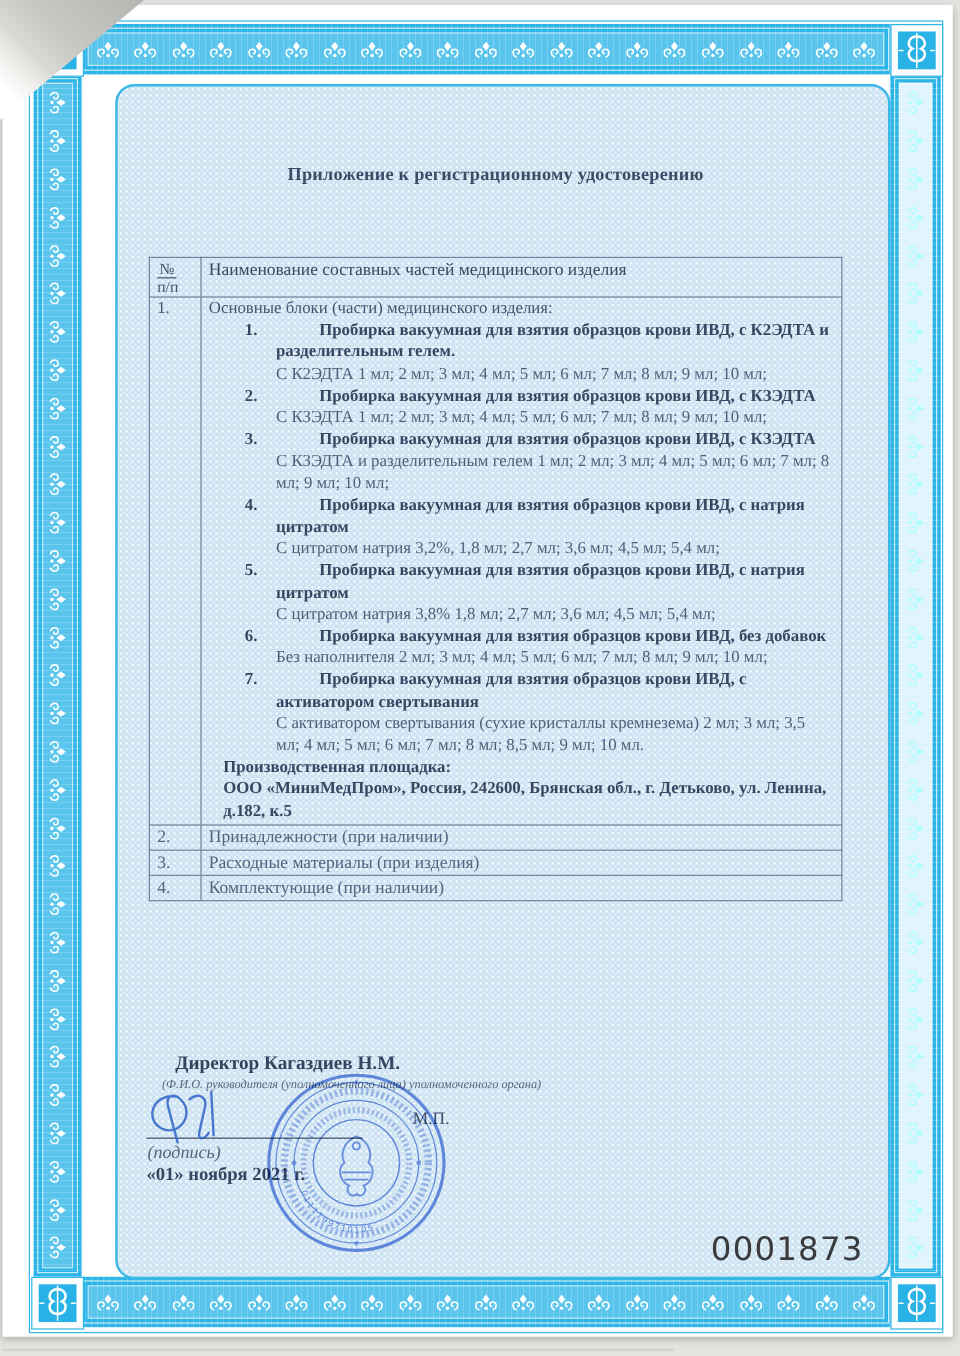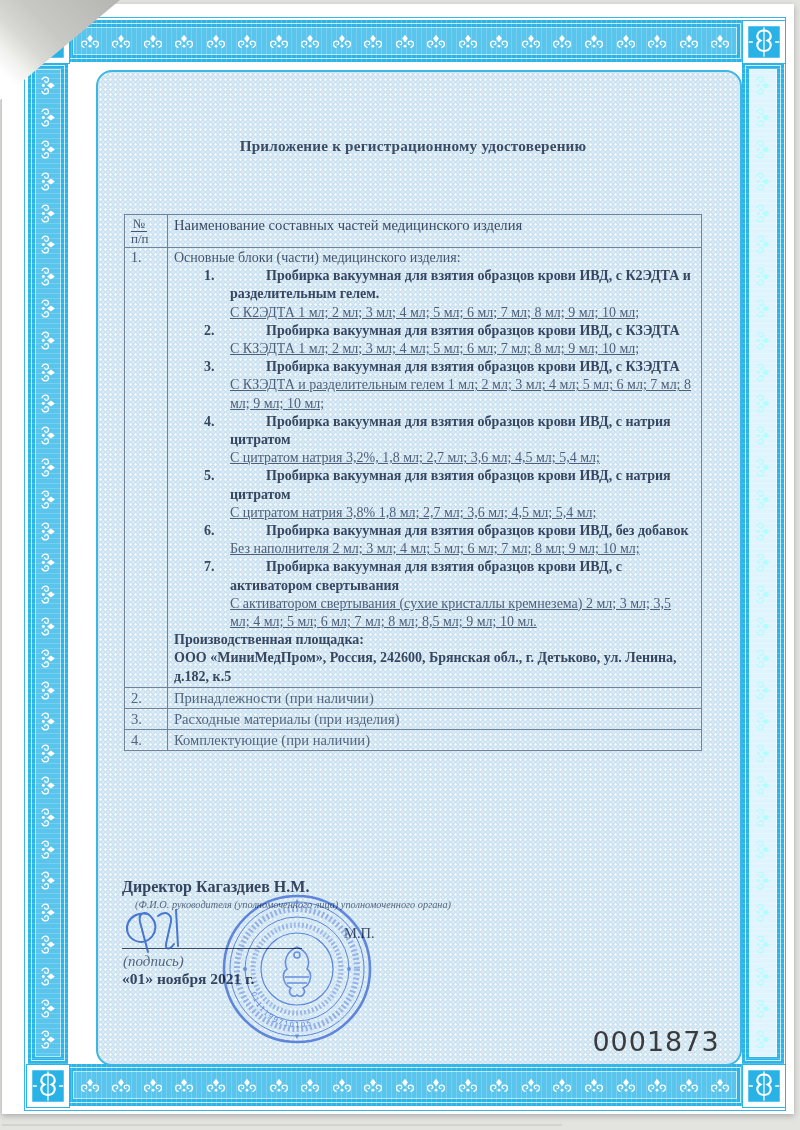--- a/index.html
+++ b/index.html
@@ -83,25 +83,25 @@
   th.hname{
     text-align:center;font-weight:bold;font-size:14.6px;color:#394963;
     vertical-align:middle;padding-top:8px;padding-bottom:6px;
   }
   td.rnum{text-align:center;}
   .list{margin:0;padding:0 2px 0 30px;list-style:none;}
   .li{display:flex;margin-top:0;}
   .li .lnum{font-weight:bold;color:#374761;width:26px;flex:0 0 auto;}
   .li .ltxt{flex:1;}
   .li .lname{font-weight:bold;color:#374761;padding-left:36px;}
-  .li .lspec{color:#4e5f79;text-decoration:underline;}
-  .site-label,.site-value{font-weight:bold;color:#374761;}
+  .li .lspec{color:#4e5f79;}
+  .site-label,.site-value{font-weight:bold;color:#374761;margin-left:12px;}
   .plain-row{color:#53657e;font-size:14.6px;}
   
-  .director{position:absolute;left:120px;top:874px;font-weight:bold;font-size:16px;color:#36455f;}
+  .director{position:absolute;left:120px;top:874px;font-weight:bold;font-size:16px;color:#36455f;padding-left:24px;}
   .director-note{position:absolute;left:120px;top:895px;font-style:italic;font-size:10.3px;color:#55657e;padding-left:13px;}
   .sig-line{position:absolute;left:120px;top:944px;width:180px;border-bottom:1.2px solid #3d4c66;}
   .mp{position:absolute;left:342px;top:921px;font-size:14.5px;color:#3e4f6b;}
   .sign-note{position:absolute;left:121px;top:949px;font-style:italic;font-size:15px;color:#55657e;}
   .date-line{position:absolute;left:120px;top:966px;font-weight:bold;font-size:15.5px;color:#36455f;}
   .signature-svg{position:absolute;left:116px;top:896px;z-index:6;}
   .stamp{position:absolute;left:215px;top:885px;width:160px;height:160px;z-index:7;
     opacity:.8;mix-blend-mode:multiply;}
   .serial{
     position:absolute;left:584px;top:1022px;width:140px;text-align:center;

